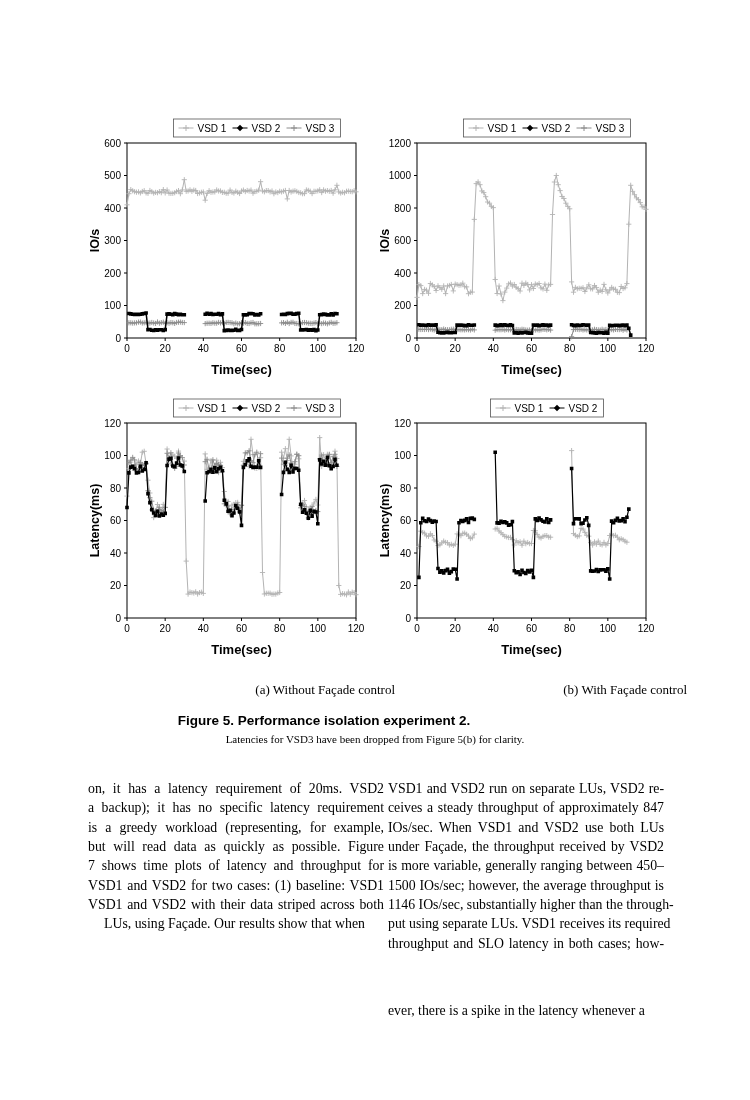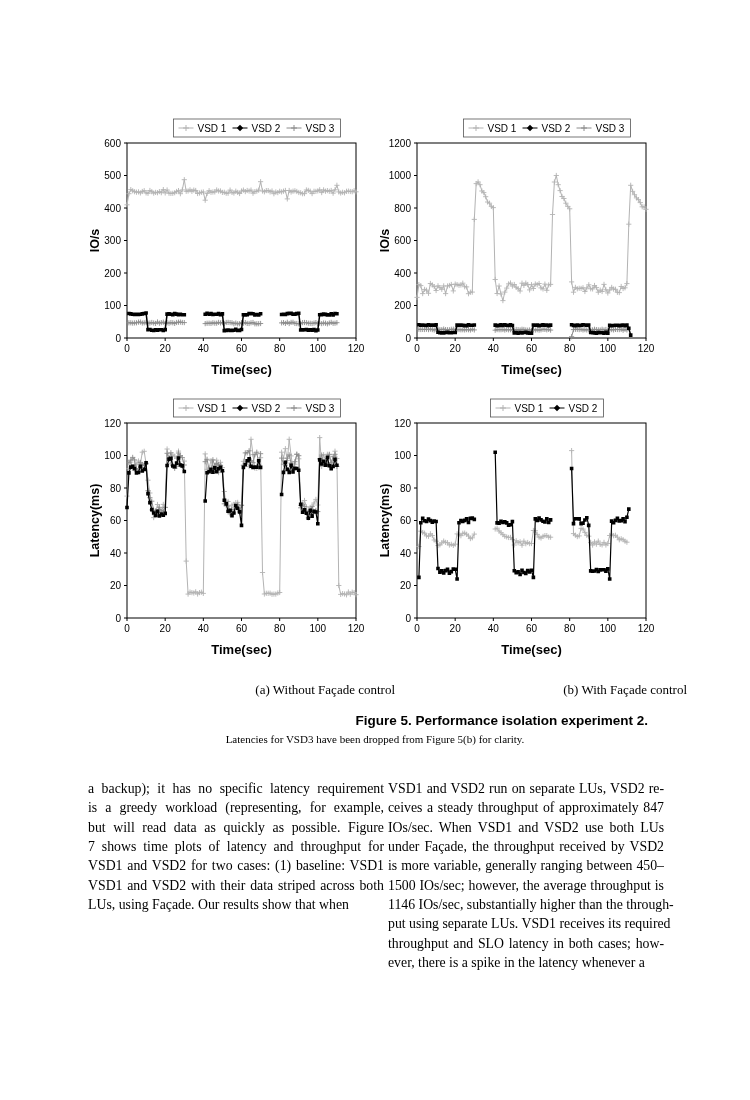--- a/index.html
+++ b/index.html
@@ -1,21 +1,21 @@
 <!DOCTYPE html>
 <html><head>
 <meta charset="utf-8">
 <style>
   html,body{margin:0;padding:0;background:#fff;}
   .page{position:relative;width:750px;height:1100px;background:#ffffff;overflow:hidden;
         font-family:"Liberation Serif",serif;color:#000;}
   .chart-mount{position:absolute;width:292px;height:278px;}
   .chart-mount svg{font-family:"Liberation Sans",sans-serif;}
   .subcaption-ab{position:absolute;width:310px;text-align:right;font-size:13px;}
-  .fig-title{position:absolute;left:0;width:648px;text-align:right;
+  .fig-title{position:absolute;left:0;width:648px;text-align:center;
              font-family:"Liberation Sans",sans-serif;font-weight:700;font-size:13.5px;}
   .fig-subtitle{position:absolute;left:0;width:750px;text-align:center;font-size:11px;}
   .body-col{position:absolute;font-size:13.8px;}
   .body-col .tline{height:19.35px;line-height:19.35px;white-space:nowrap;
                    text-align:justify;text-align-last:justify;}
 </style>
 </head>
 <body>
 
 <div class="page">
@@ -290,34 +290,35 @@
         </g>
       </svg></div>
 
   <div class="subcaption-ab" style="left:85px;top:682px;">(a) Without Façade control</div>
   <div class="subcaption-ab" style="left:377px;top:682px;">(b) With Façade control</div>
 
   <div class="fig-title" style="top:713px;">Figure 5. Performance isolation experiment 2.</div>
   <div class="fig-subtitle" style="top:733px;">Latencies for VSD3 have been dropped from Figure 5(b) for clarity.</div>
 
   <div class="body-col" style="left:88px;top:779px;width:296px;">
+      <div class="tline">on, it has a latency requirement of 20ms. VSD2</div>
       <div class="tline">a backup); it has no specific latency requirement</div>
       <div class="tline">is a greedy workload (representing, for example,</div>
       <div class="tline">but will read data as quickly as possible. Figure</div>
       <div class="tline">7 shows time plots of latency and throughput for</div>
       <div class="tline">VSD1 and VSD2 for two cases: (1) baseline: VSD1</div>
       <div class="tline">VSD1 and VSD2 with their data striped across both</div>
-      <div class="tline" style="text-align-last: left;">LUs, using Façade. Our results show that when</div>
+      <div class="tline" style="text-align-last: left; margin-left: 16px;">LUs, using Façade. Our results show that when</div>
     </div>
   <div class="body-col" style="left:388px;top:779px;width:276px;">
       <div class="tline">VSD1 and VSD2 run on separate LUs, VSD2 re-</div>
       <div class="tline">ceives a steady throughput of approximately 847</div>
       <div class="tline">IOs/sec. When VSD1 and VSD2 use both LUs</div>
       <div class="tline">under Façade, the throughput received by VSD2</div>
       <div class="tline">is more variable, generally ranging between 450–</div>
       <div class="tline">1500 IOs/sec; however, the average throughput is</div>
       <div class="tline">1146 IOs/sec, substantially higher than the through-</div>
       <div class="tline">put using separate LUs. VSD1 receives its required</div>
       <div class="tline">throughput and SLO latency in both cases; how-</div>
-      <div class="tline" style="text-align-last: left;">ever, there is a spike in the latency whenever a</div>
+      <div class="tline" style="text-align-last: left; margin-top: 48px;">ever, there is a spike in the latency whenever a</div>
     </div>
 
 </div>
 
 </body></html>

